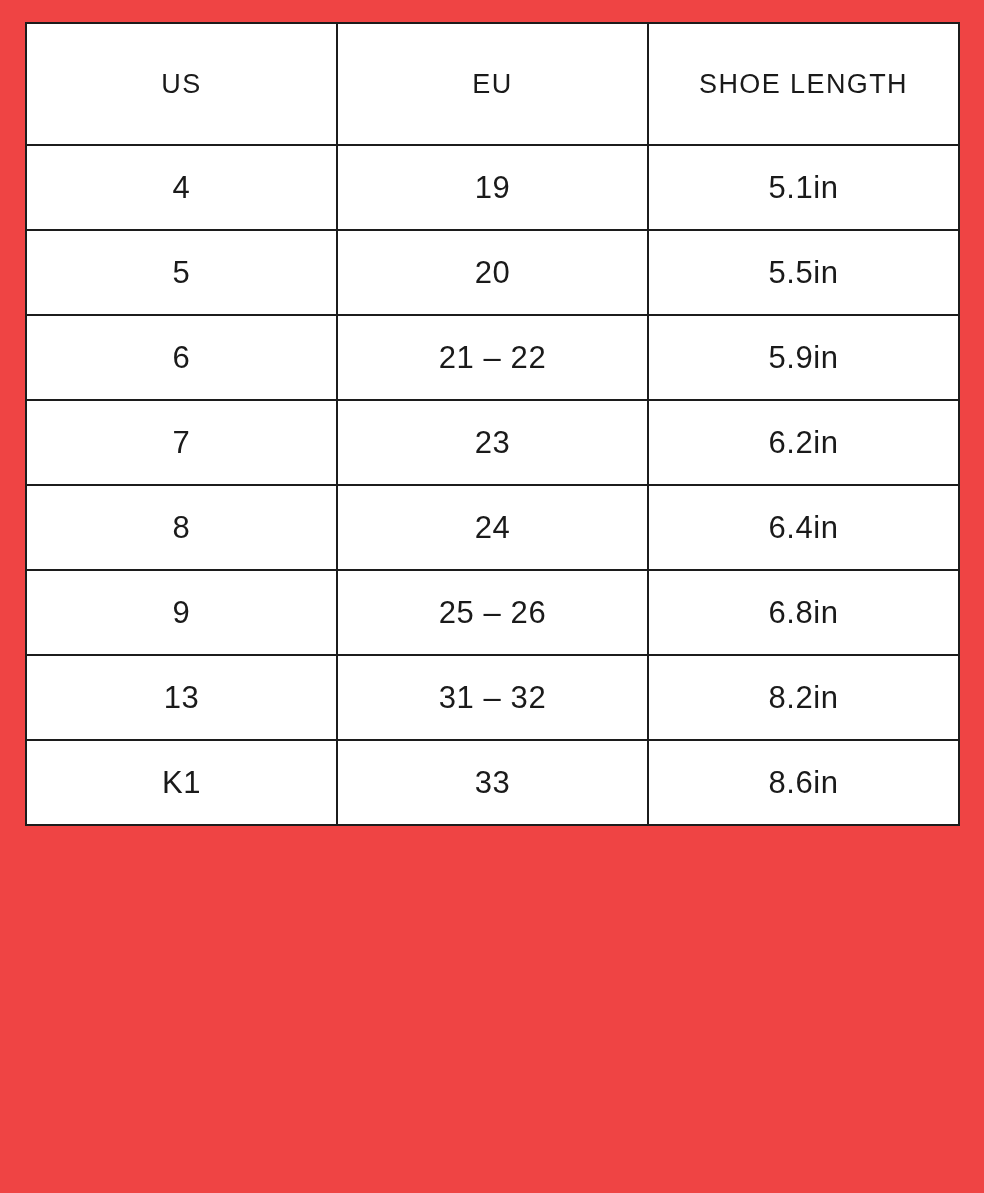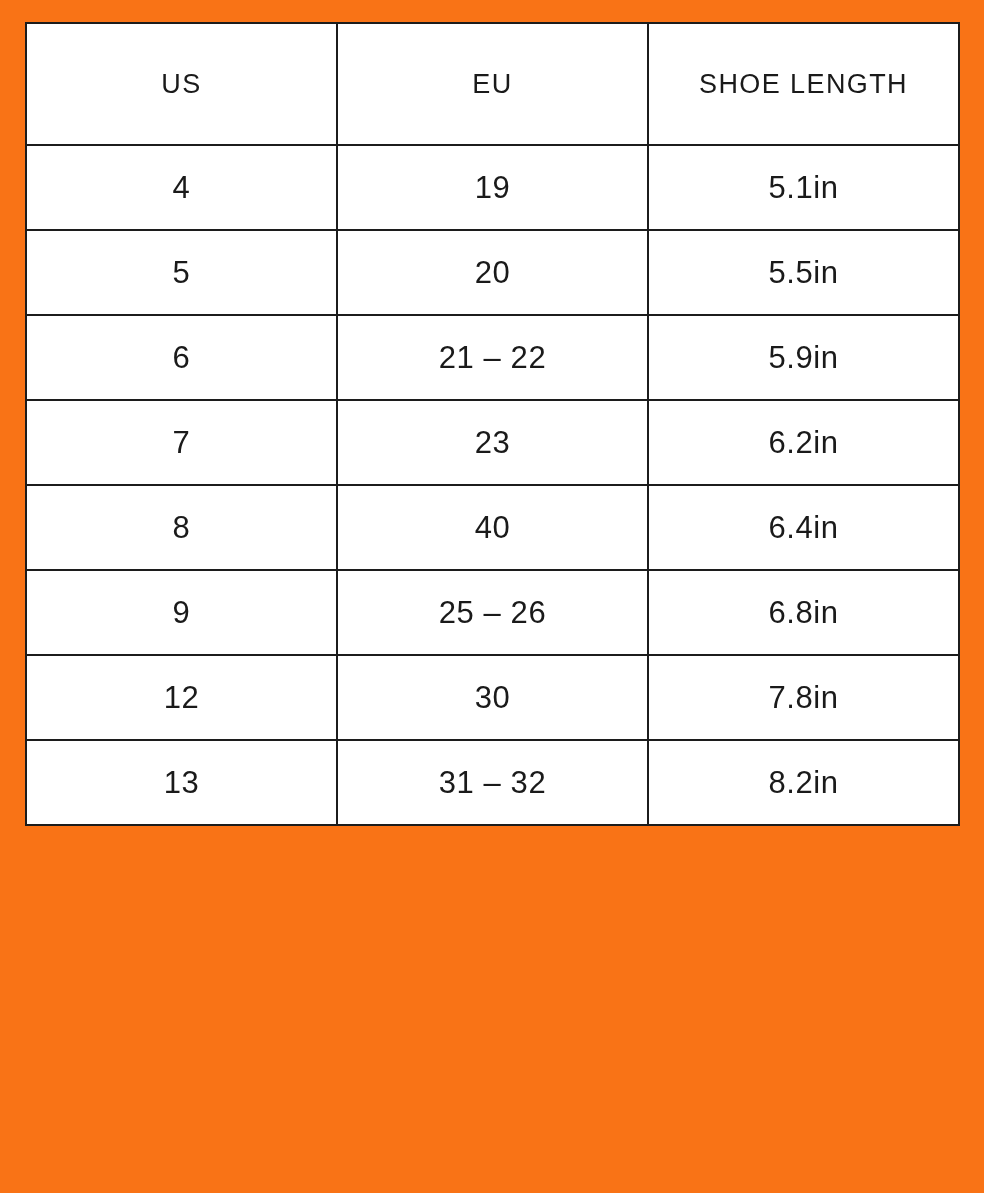--- a/index.html
+++ b/index.html
@@ -13,21 +13,21 @@
     height: 1193px;
     font-family: "Liberation Sans", sans-serif;
     color: #1a1a1a;
     overflow: hidden;
   }
 
   .sheet {
     position: relative;
     width: 984px;
     height: 1193px;
-    background: #f97316;
+    background: #ef4444;
   }
 
   .size-table {
     position: absolute;
     left: 25px;
     top: 22px;
     width: 933px;
     border-collapse: collapse;
     table-layout: fixed;
     background: #ffffff;
@@ -133,54 +133,54 @@
           </td>
         <td>
             <span class="cell-text">6.2in</span>
           </td>
       </tr>
       <tr>
         <td>
             <span class="cell-text">8</span>
           </td>
         <td>
-            <span class="cell-text">40</span>
+            <span class="cell-text">24</span>
           </td>
         <td>
             <span class="cell-text">6.4in</span>
           </td>
       </tr>
       <tr>
         <td>
             <span class="cell-text">9</span>
           </td>
         <td>
             <span class="cell-text">25 – 26</span>
           </td>
         <td>
             <span class="cell-text">6.8in</span>
           </td>
       </tr>
       <tr>
         <td>
-            <span class="cell-text">12</span>
-          </td>
-        <td>
-            <span class="cell-text">30</span>
-          </td>
-        <td>
-            <span class="cell-text">7.8in</span>
-          </td>
-      </tr>
-      <tr>
-        <td>
             <span class="cell-text">13</span>
           </td>
         <td>
             <span class="cell-text">31 – 32</span>
           </td>
         <td>
             <span class="cell-text">8.2in</span>
           </td>
       </tr>
+      <tr>
+        <td>
+            <span class="cell-text">K1</span>
+          </td>
+        <td>
+            <span class="cell-text">33</span>
+          </td>
+        <td>
+            <span class="cell-text">8.6in</span>
+          </td>
+      </tr>
     </tbody>
   </table>
 </div>
 
 </body></html>

